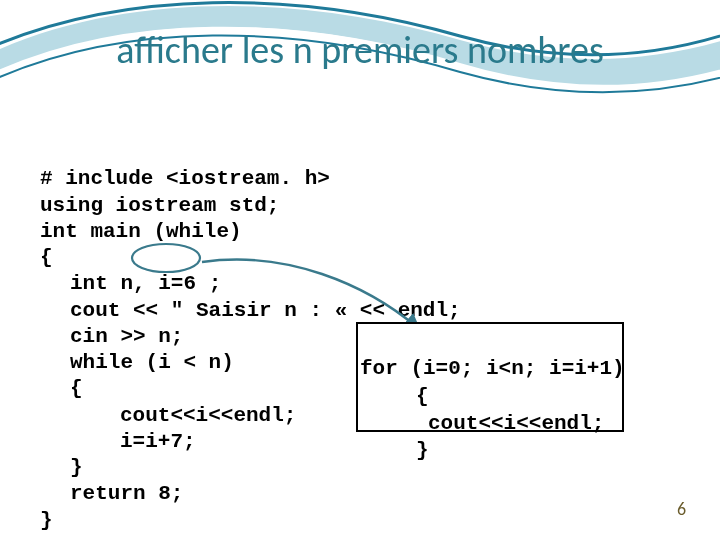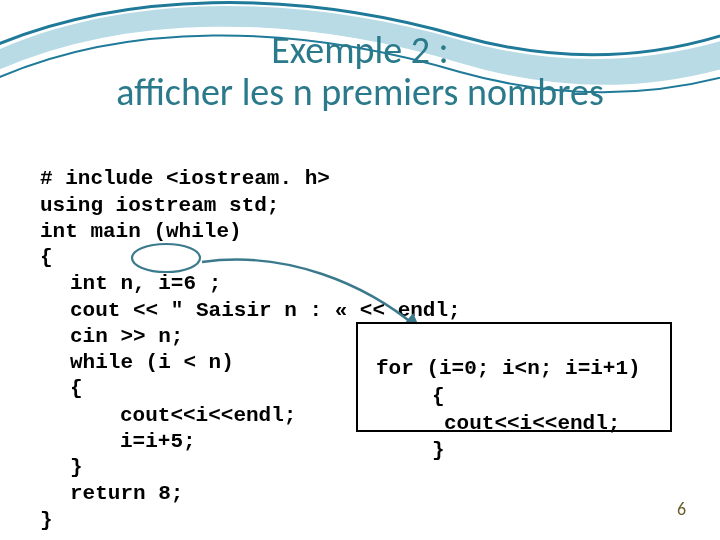--- a/index.html
+++ b/index.html
@@ -17,21 +17,21 @@
   .code { position: absolute; top: 140px; left: 40px; width: 640px; font-family: "Courier New", monospace; font-size: 21px; font-weight: bold; line-height: 1.25; color: #000; white-space: pre; }
   
   .indent1 { margin-left: 30px; }
   .indent2 { margin-left: 80px; }
   
   
   .oval-wrap { position: absolute; top: 244px; left: 132px; width: 70px; height: 30px; }
   .oval-wrap svg { position: absolute; top: -4px; left: -6px; }
   
   
-  .for-box { position: absolute; top: 322px; left: 356px; width: 316px; height: 110px; border: 2px solid #000; background: #fff; font-family: "Courier New", monospace; font-size: 21px; font-weight: bold; line-height: 1.3; padding: 4px 18px; white-space: pre; }
+  .for-box { position: absolute; top: 322px; left: 356px; width: 268px; height: 110px; border: 2px solid #000; background: #fff; font-family: "Courier New", monospace; font-size: 21px; font-weight: bold; line-height: 1.3; padding: 4px 2px; white-space: pre; }
   .for-indent1 { margin-left: 56px; }
   .for-indent2 { margin-left: 68px; }
   
   
   .arrow { position: absolute; top: 256px; left: 196px; width: 290px; height: 88px; pointer-events: none; }
   
   
   .pagenum { position: absolute; bottom: 20px; right: 34px; font-family: Calibri, sans-serif; font-size: 18px; color: #6a5c2c; }
 </style>
 </head>
@@ -40,36 +40,35 @@
 <div class="slide">
 
   <svg class="swoosh" viewBox="0 0 720 120" preserveAspectRatio="none">
     <path d="M -20 58 C 120 -10, 300 -6, 460 40 C 560 68, 660 66, 760 28 L 760 60 C 660 94, 560 96, 460 64 C 300 14, 120 10, -20 80 Z" fill="#b9dbe5"></path>
     <path d="M -20 52 C 120 -12, 300 -10, 460 36 C 560 64, 660 62, 760 22" fill="none" stroke="#1f7a99" stroke-width="3"></path>
     <path d="M -20 82 C 120 12, 300 18, 460 66 C 560 96, 660 96, 760 60" fill="none" stroke="#ffffff" stroke-width="6"></path>
     <path d="M -20 86 C 120 18, 300 24, 460 72 C 560 100, 660 100, 760 66" fill="none" stroke="#1f7a99" stroke-width="2"></path>
   </svg>
 
   <h1 class="title">
-    <span class="title-line1">Exemple 2 :</span>
     <span class="title-line2">afficher les n premiers nombres</span>
   </h1>
 
   <div class="code">
 <span># include &lt;iostream. h&gt;</span>
 <span>using iostream std;</span>
 <span>int main (while)</span>
 <span>{</span>
 <span class="indent1"><span>int n,</span><span> i=6 </span><span>;</span></span>
 <span class="indent1">cout &lt;&lt; " Saisir n : « &lt;&lt; endl;</span>
 <span class="indent1">cin &gt;&gt; n;</span>
 <span class="indent1">while (i &lt; n)</span>
 <span class="indent1">{</span>
 <span class="indent2">cout&lt;&lt;i&lt;&lt;endl;</span>
-<span class="indent2">i=i+5;</span>
+<span class="indent2">i=i+7;</span>
 <span class="indent1">}</span>
 <span class="indent1">return 8;</span>
 <span>}</span>
   </div>
 
   <div class="oval-wrap">
     <svg width="80" height="38">
       <ellipse cx="40" cy="18" rx="34" ry="14" fill="none" stroke="#3a7a8c" stroke-width="2.2"></ellipse>
     </svg>
   </div>

